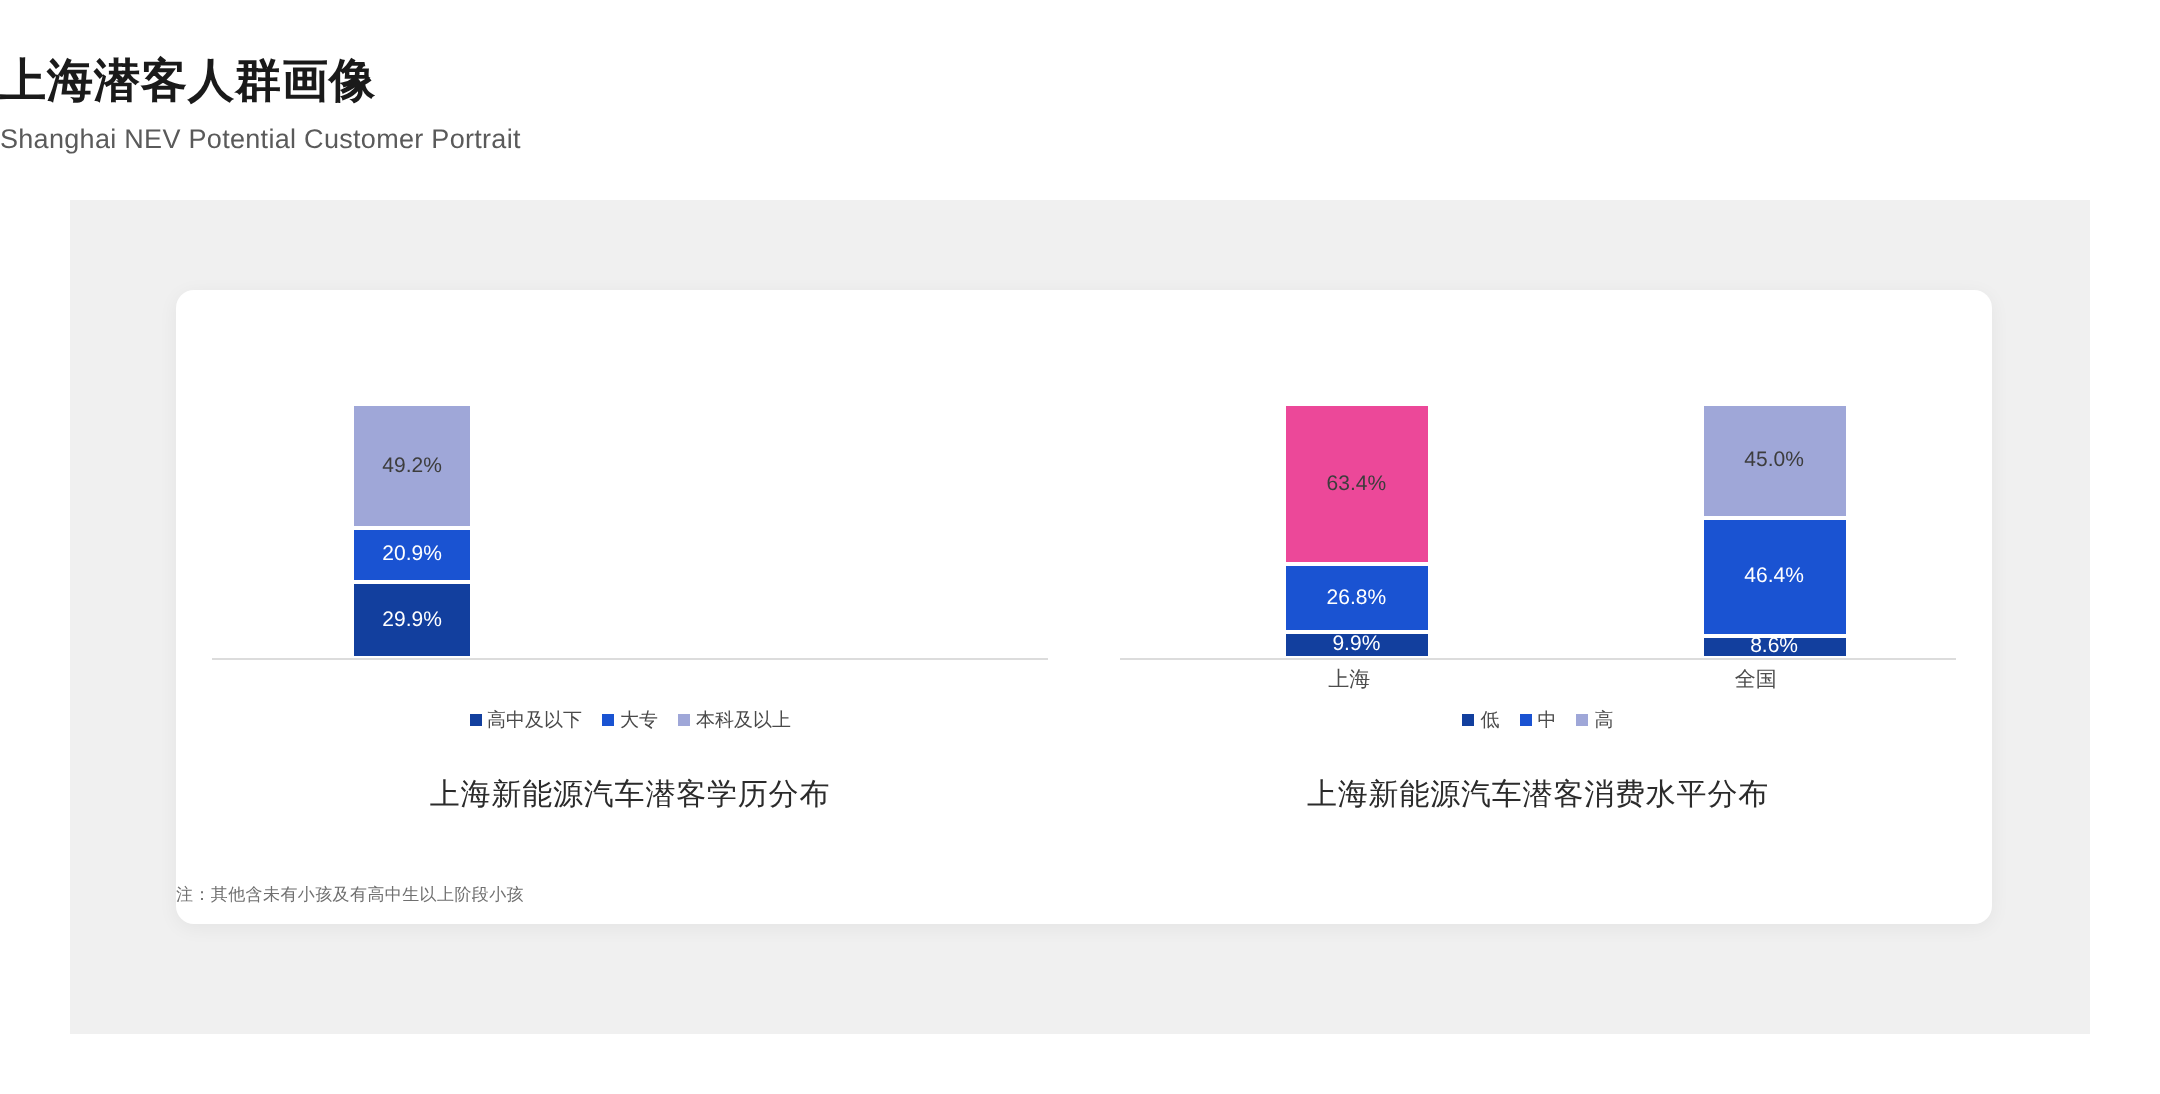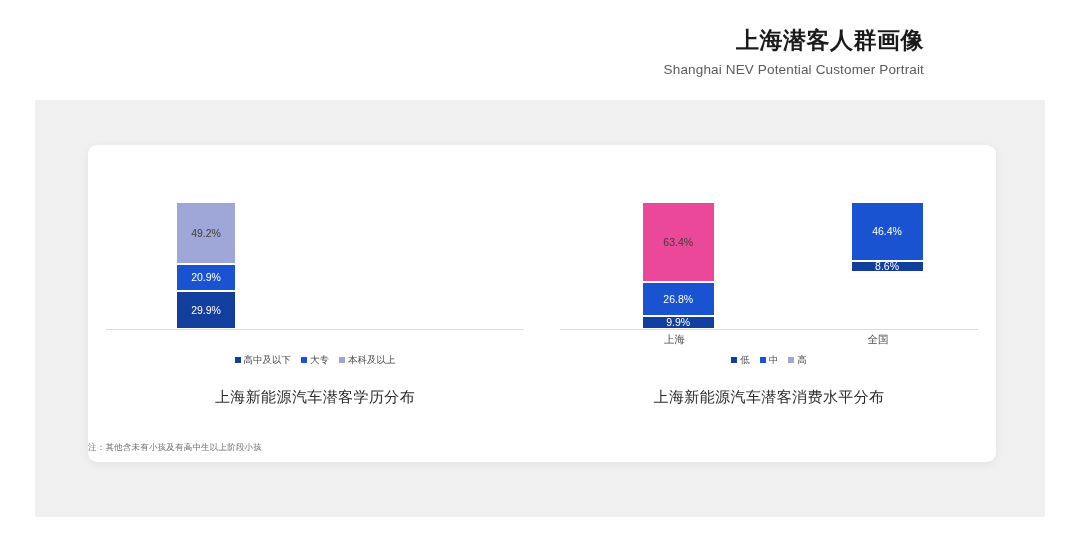--- a/index.html
+++ b/index.html
@@ -15,22 +15,21 @@
     color: #333333;
     overflow: hidden;
   }
 
   
   .header {
     position: absolute;
     left: 0;
     top: 0;
     width: 904px;
-    text-align: right;
-    padding-left: 20px;
+    text-align: left;
   }
   .main-title {
     margin: 0;
     padding-top: 26px;
     font-size: 23px;
     font-weight: bold;
     letter-spacing: 0.5px;
     color: #1a1a1a;
     line-height: 1.25;
   }
@@ -242,20 +241,21 @@
       <div class="plot-inner">
         <div class="axis-line" style="background: rgb(220, 220, 220);"></div>
 
         <div class="bar" id="c2b0" style="width: 73px; left: calc(30% - 36.5px);">
           <div class="seg light" style="background: #ec4899; height: 63.4%; text-align: right;">63.4%</div>
           <div class="seg mid" style="background: rgb(26, 83, 210); height: 26.8%;">26.8%</div>
           <div class="seg dark" style="background: rgb(18, 63, 158); height: 9.9%;">9.9%</div>
         </div>
 
         <div class="bar" id="c2b1" style="width: 73px; left: calc(76% - 36.5px);">
+          <div class="seg light" style="background: rgb(159, 167, 216); height: 45%;">45.0%</div>
           <div class="seg mid" style="background: rgb(26, 83, 210); height: 46.4%;">46.4%</div>
           <div class="seg dark" style="background: rgb(18, 63, 158); height: 8.6%;">8.6%</div>
         </div>
       </div>
     </div>
 
     <div class="cat-labels">
       <div class="cat-label" id="c2l0" style="left: 30%;">上海</div>
       <div class="cat-label" id="c2l1" style="left: 76%;">全国</div>
     </div>

